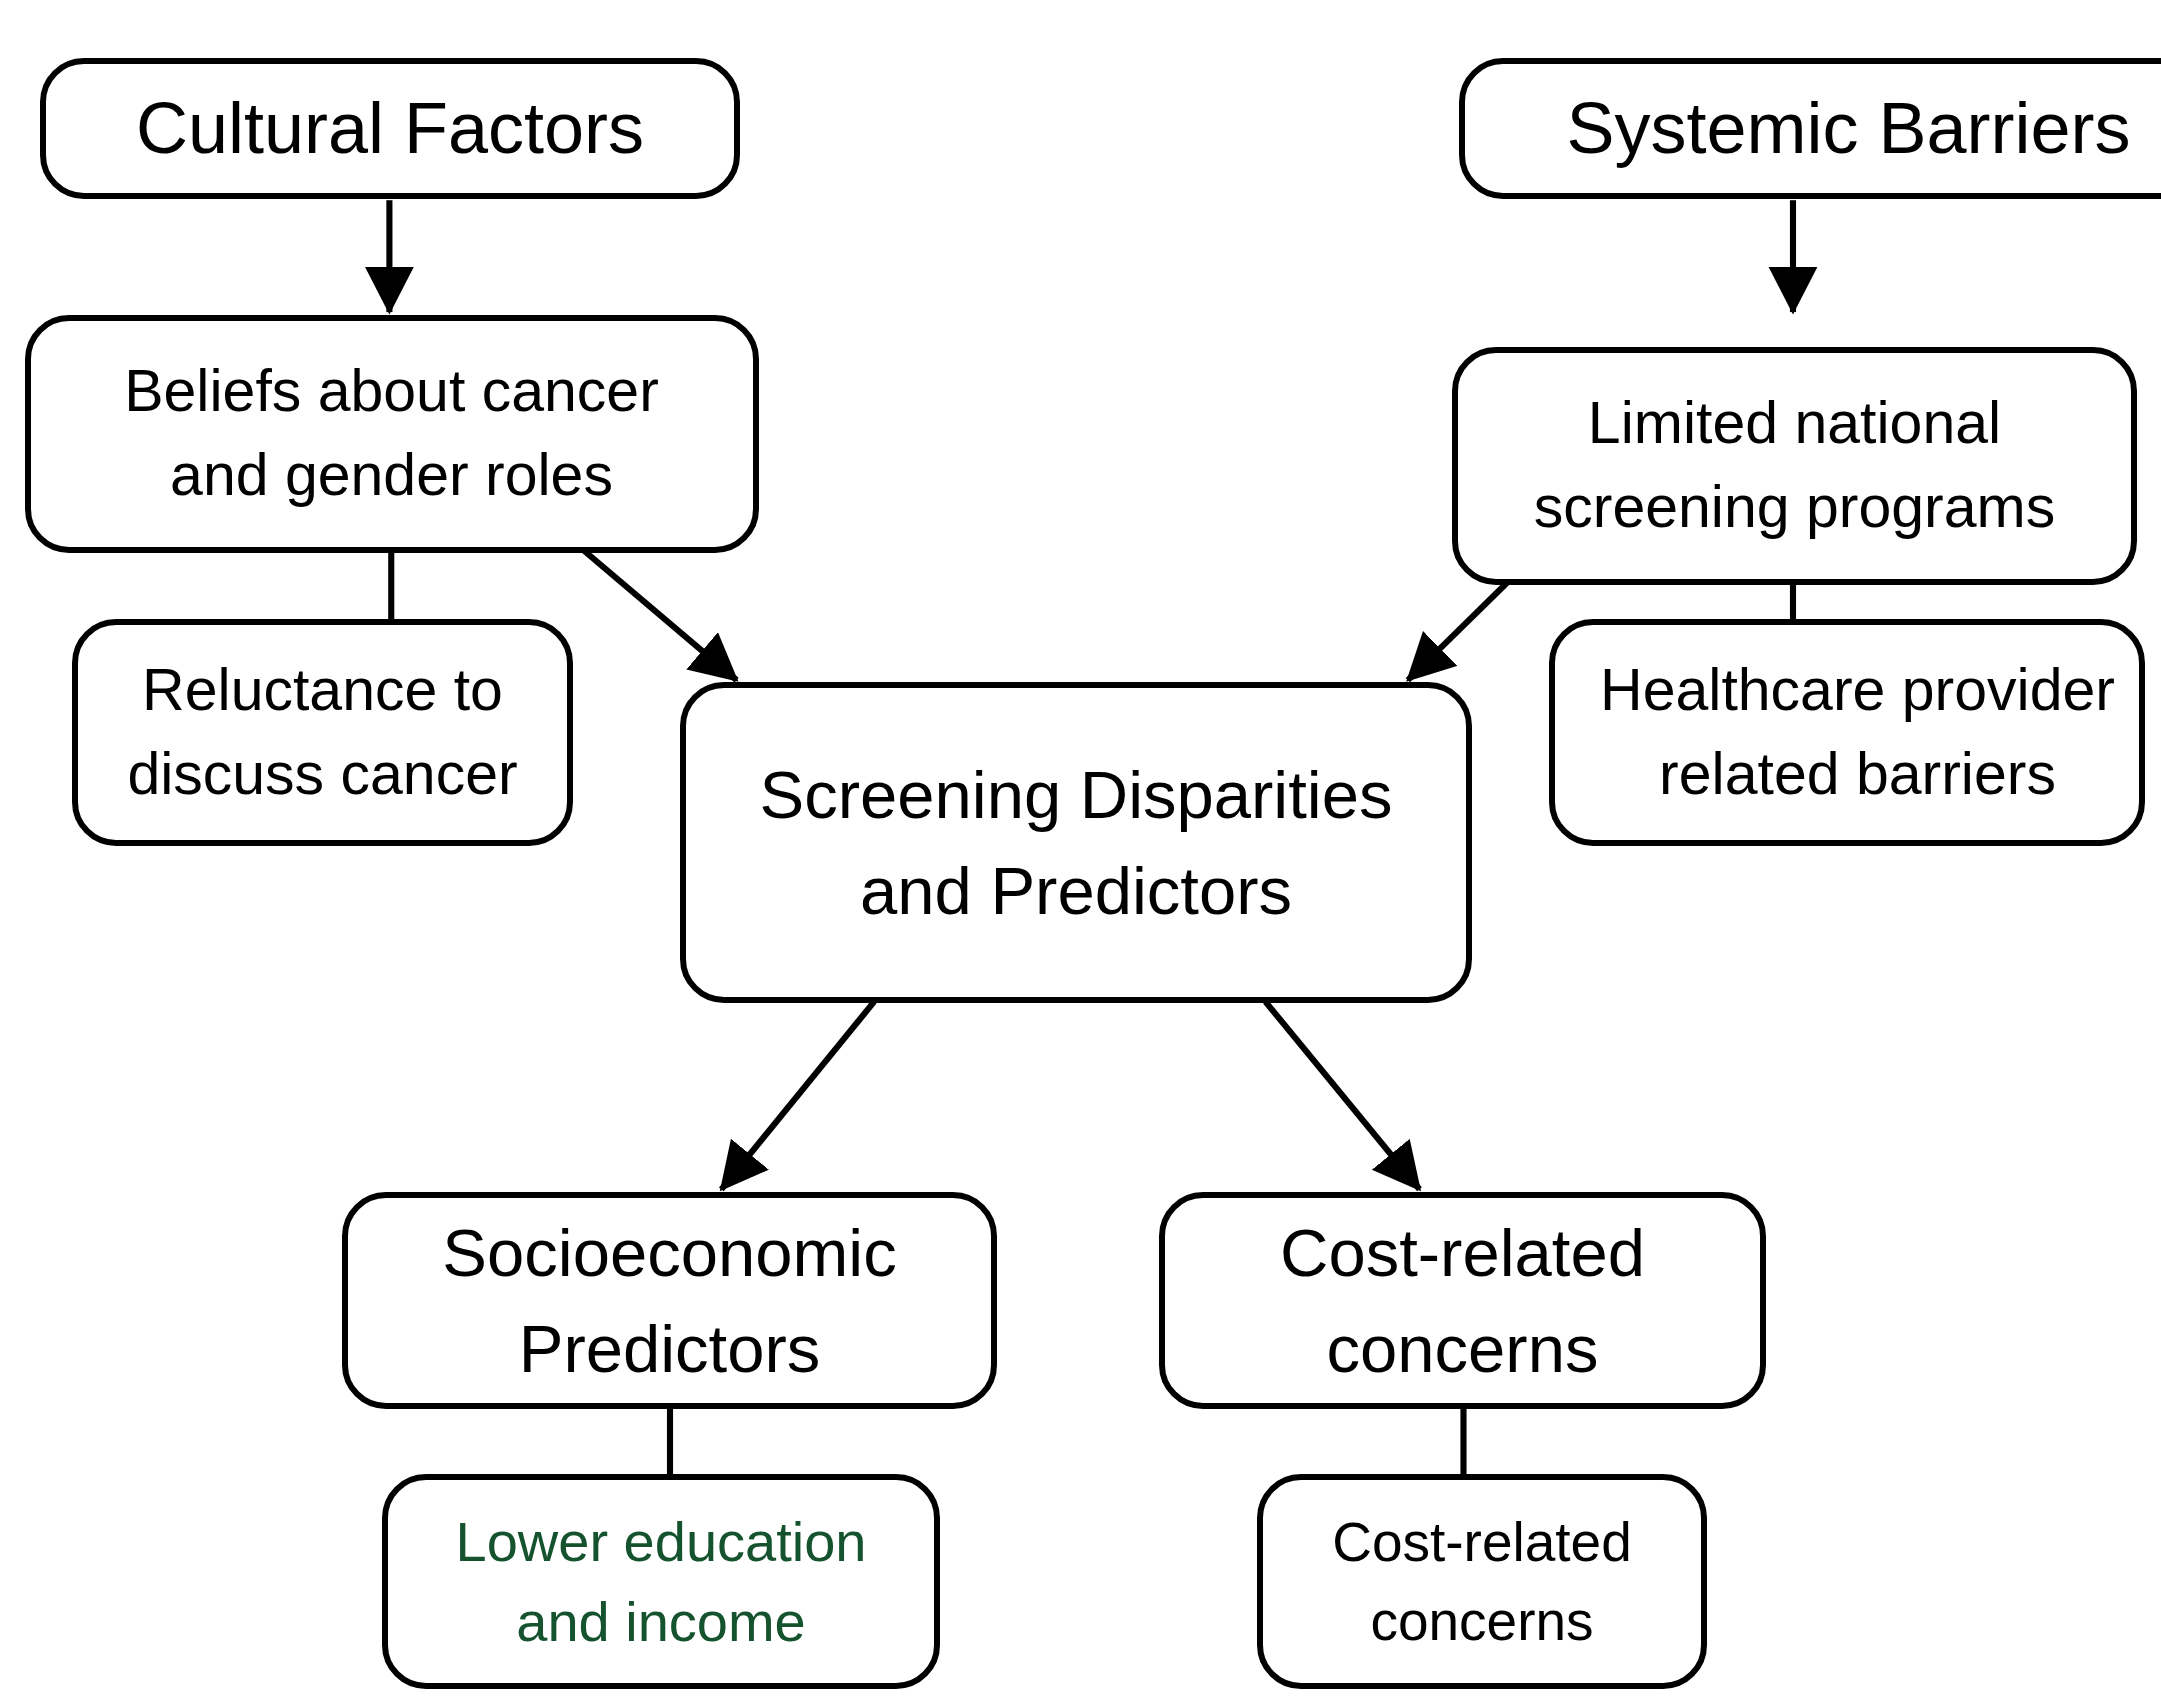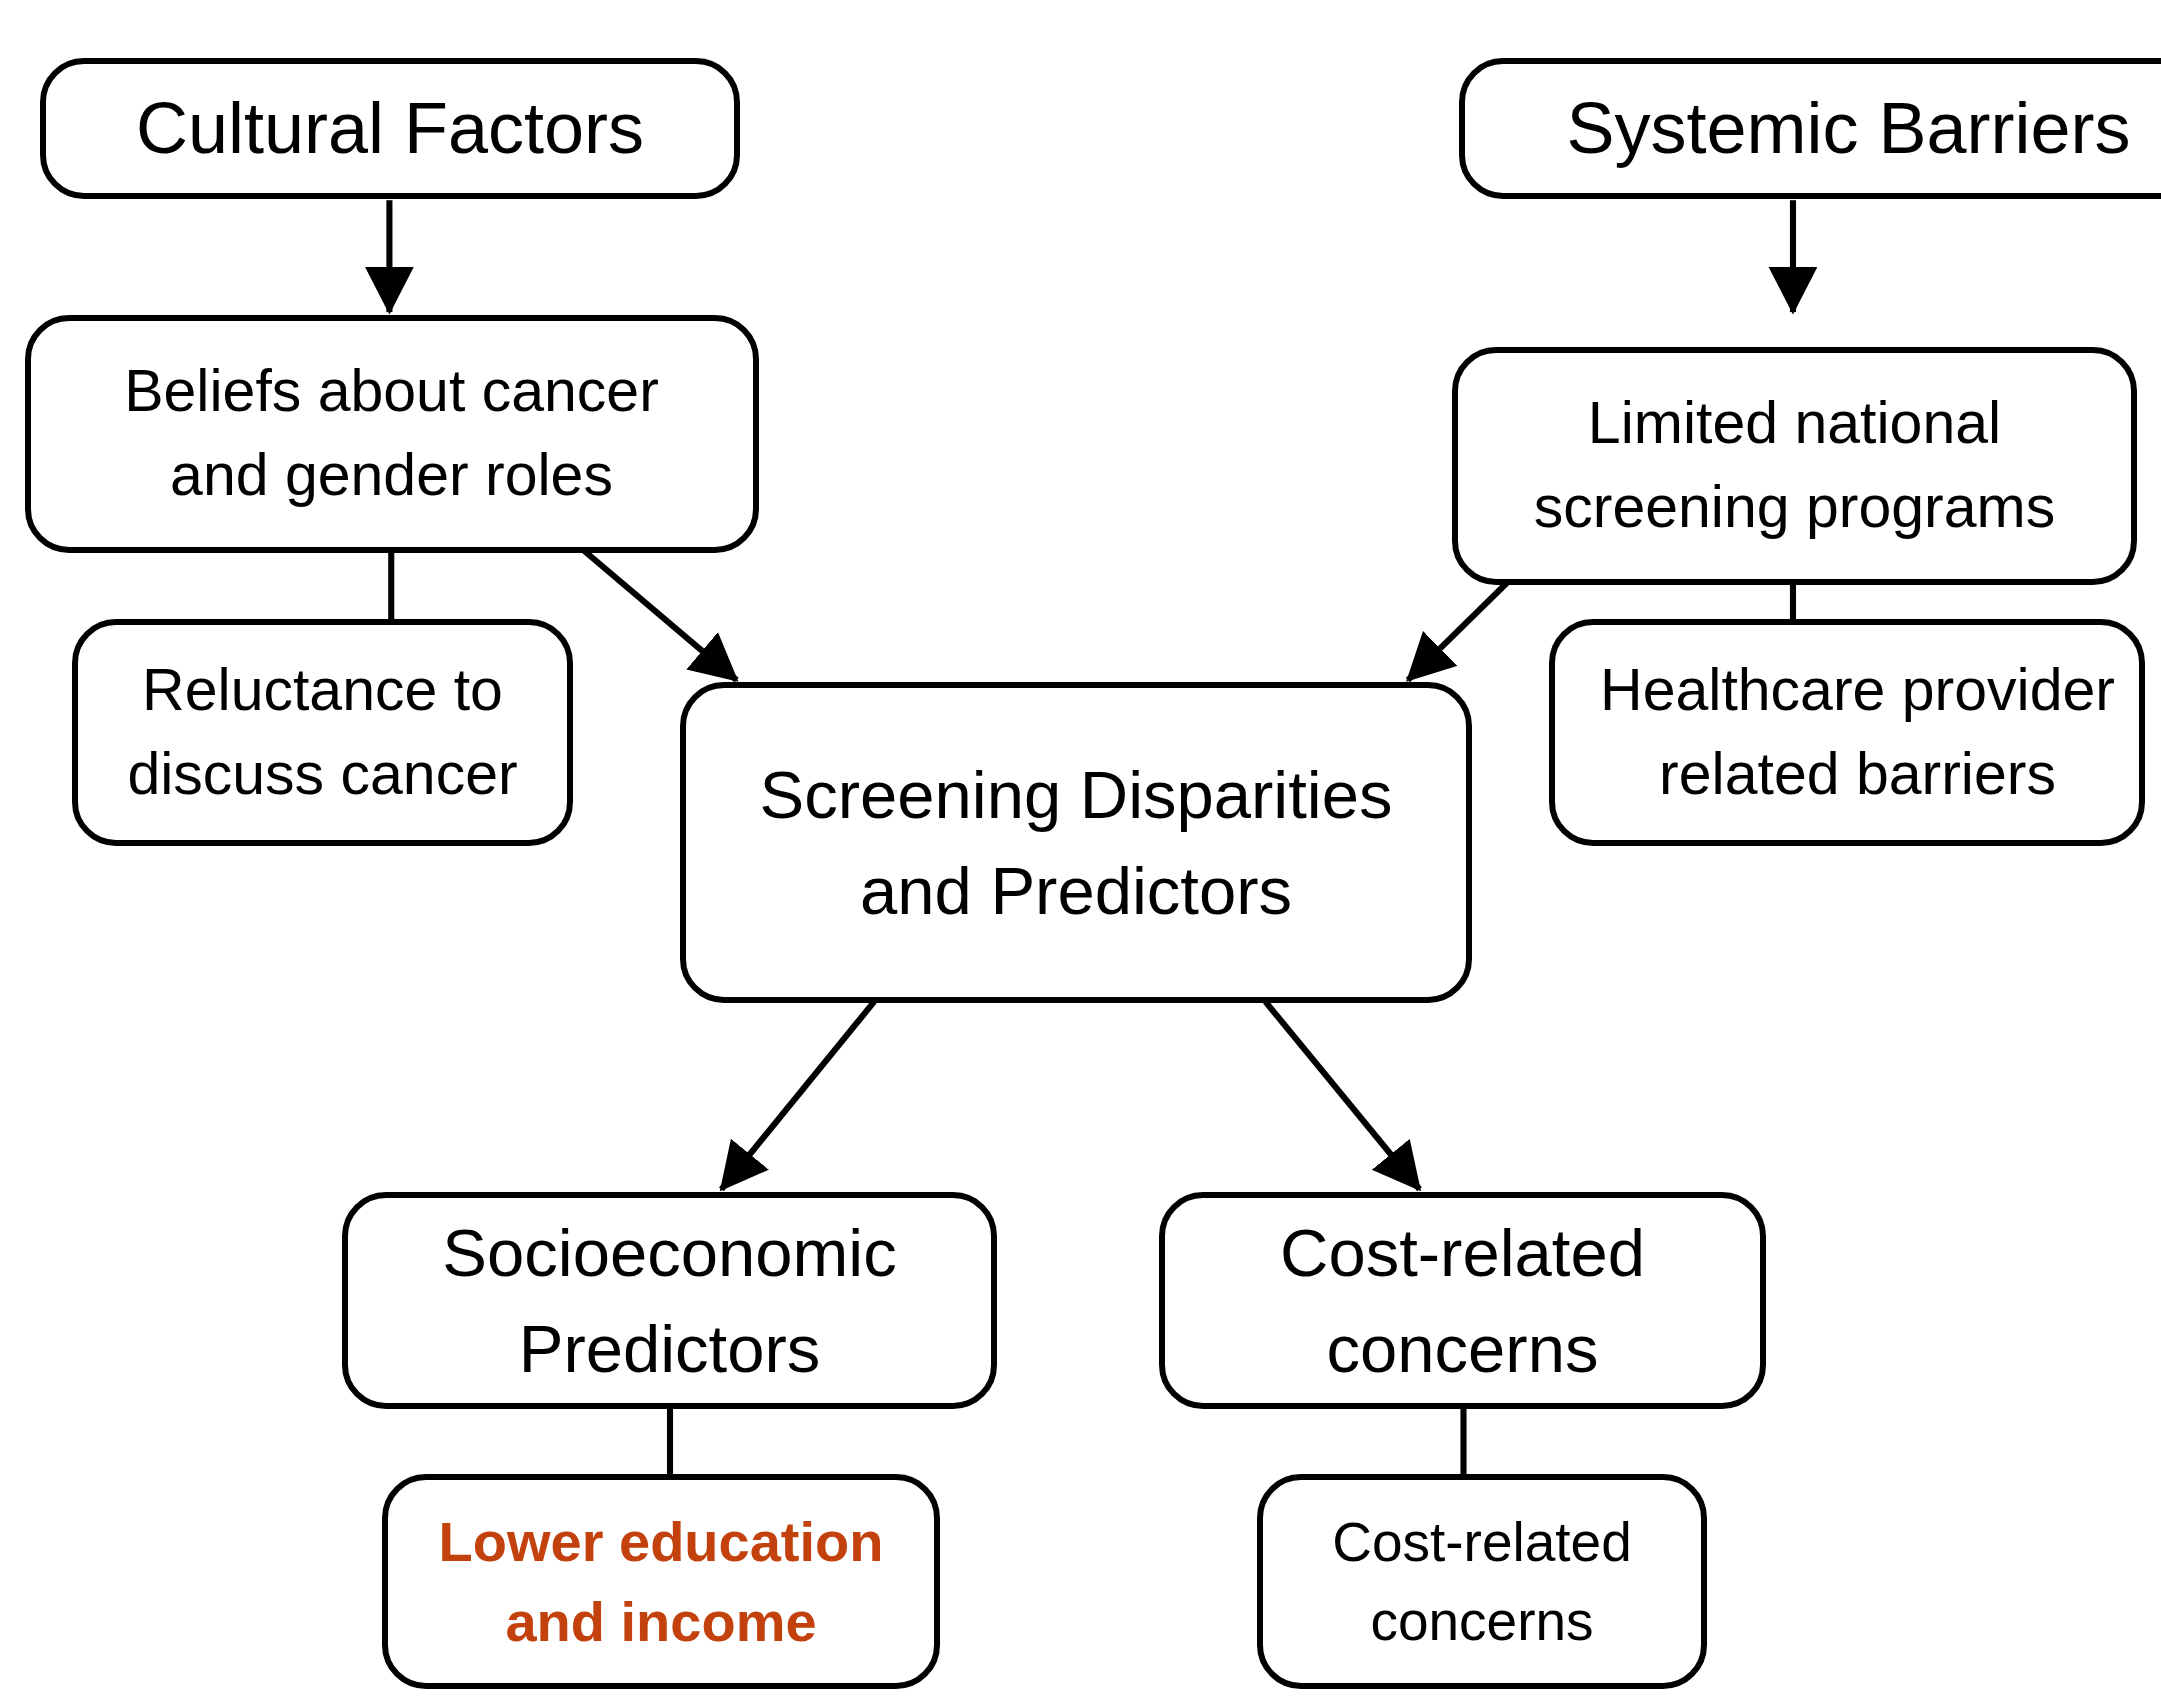--- a/index.html
+++ b/index.html
@@ -111,21 +111,21 @@
         </div>
         <div class="node" style="left: 342px; top: 1192px; width: 655px; height: 217px; border-color: rgb(0, 0, 0); background: rgb(255, 255, 255);">
           <span class="node-label" style="font-size: 67px; color: rgb(0, 0, 0);">Socioeconomic
 Predictors</span>
         </div>
         <div class="node" style="left: 1159px; top: 1192px; width: 607px; height: 217px; border-color: rgb(0, 0, 0); background: rgb(255, 255, 255);">
           <span class="node-label" style="font-size: 67px; color: rgb(0, 0, 0);">Cost-related
 concerns</span>
         </div>
         <div class="node" style="left: 382px; top: 1474px; width: 558px; height: 215px; border-color: rgb(0, 0, 0); background: rgb(255, 255, 255);">
-          <span class="node-label" style="font-size: 56px; color: #c2410c; font-weight: bold;">Lower education
+          <span class="node-label" style="font-size: 56px; color: #14532d;">Lower education
 and income</span>
         </div>
         <div class="node" style="left: 1257px; top: 1474px; width: 450px; height: 215px; border-color: rgb(0, 0, 0); background: rgb(255, 255, 255);">
           <span class="node-label" style="font-size: 55px; color: rgb(0, 0, 0);">Cost-related
 concerns</span>
         </div>
       </div>
   </div>
 </div>
 

